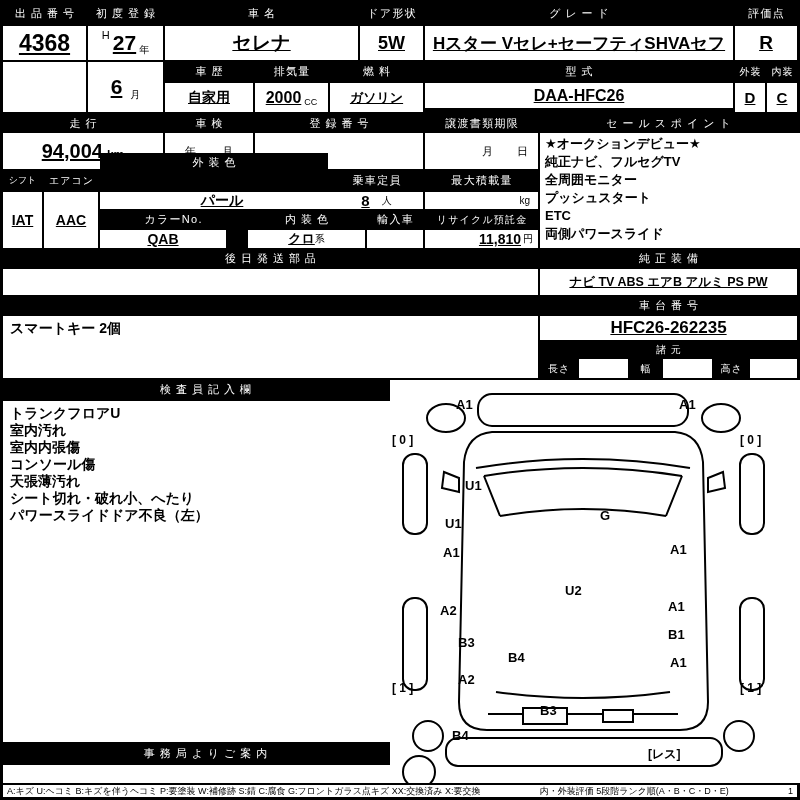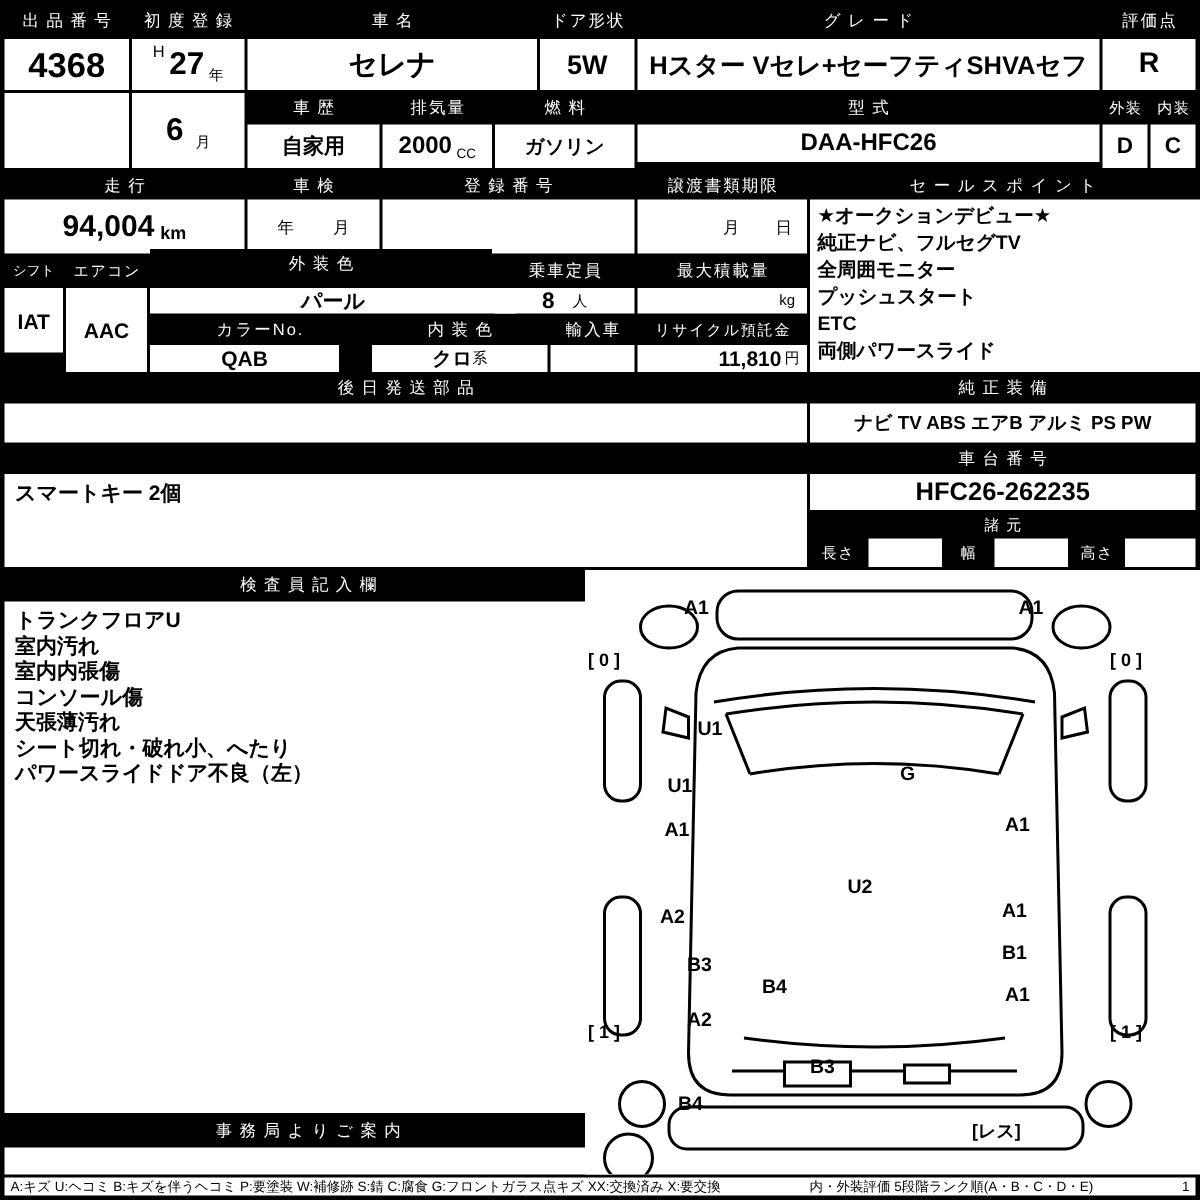--- a/index.html
+++ b/index.html
@@ -2,21 +2,21 @@
 <html><head>
 <meta charset="utf-8">
 <style>
   *{margin:0;padding:0;box-sizing:border-box;}
   html,body{width:800px;height:800px;background:#fff;}
   body{font-family:"Liberation Sans","DejaVu Sans",sans-serif;color:#000;}
   .sheet{position:relative;width:800px;height:800px;background:#000;overflow:hidden;}
   .c{position:absolute;background:#fff;display:flex;align-items:center;justify-content:center;overflow:hidden;white-space:nowrap;}
   .h{position:absolute;background:#000;color:#fff;display:flex;align-items:center;justify-content:center;font-size:11px;letter-spacing:.45em;text-indent:.45em;white-space:nowrap;overflow:hidden;}
   .h.t{letter-spacing:.12em;text-indent:.12em;}
-  .b{font-weight:bold;}
+  .b{font-weight:bold;text-decoration:underline;}
   .left{justify-content:flex-start;}
   .right{justify-content:flex-end;}
   .topA{align-items:flex-start;}
   .col{flex-direction:column;align-items:flex-start;justify-content:flex-start;}
   .dl{position:absolute;font-weight:bold;font-size:13px;white-space:nowrap;}
   svg{display:block;}
 </style>
 </head>
 <body>
 
@@ -84,25 +84,25 @@
     <div>★オークションデビュー★</div>
     <div>純正ナビ、フルセグTV</div>
     <div>全周囲モニター</div>
     <div>プッシュスタート</div>
     <div>ETC</div>
     <div>両側パワースライド</div>
   </div>
 
   <div class="h" style="left:3px;top:171px;width:39px;height:19px;font-size:9px;letter-spacing:0;text-indent:0">シフト</div>
   <div class="h" style="left:44px;top:171px;width:54px;height:19px;font-size:10px;letter-spacing:1px;text-indent:1px">エアコン</div>
-  <div class="h" style="left:100px;top:166px;width:228px;height:19px">外装色</div>
+  <div class="h" style="left:100px;top:153px;width:228px;height:19px">外装色</div>
   <div class="h t" style="left:330px;top:171px;width:93px;height:19px">乗車定員</div>
   <div class="h t" style="left:425px;top:171px;width:113px;height:19px">最大積載量</div>
 
-  <div class="c b" style="left:3px;top:192px;width:39px;height:43px;font-size:14px">IAT</div>
+  <div class="c b" style="left:3px;top:192px;width:39px;height:56px;font-size:14px">IAT</div>
   <div class="c b" style="left:44px;top:192px;width:54px;height:56px;font-size:14px">AAC</div>
   <div class="c b" style="left:100px;top:192px;width:244px;height:17px;font-size:14px">パール</div>
   <div class="c" style="left:330px;top:192px;width:93px;height:17px;gap:12px">
     <span class="b" style="font-size:15px">8</span>
     <span style="font-size:10px">人</span>
   </div>
   <div class="c right" style="left:425px;top:192px;width:113px;height:17px;padding-right:8px;gap:10px">
     <span></span>
     <span style="font-size:10px">kg</span>
   </div>

